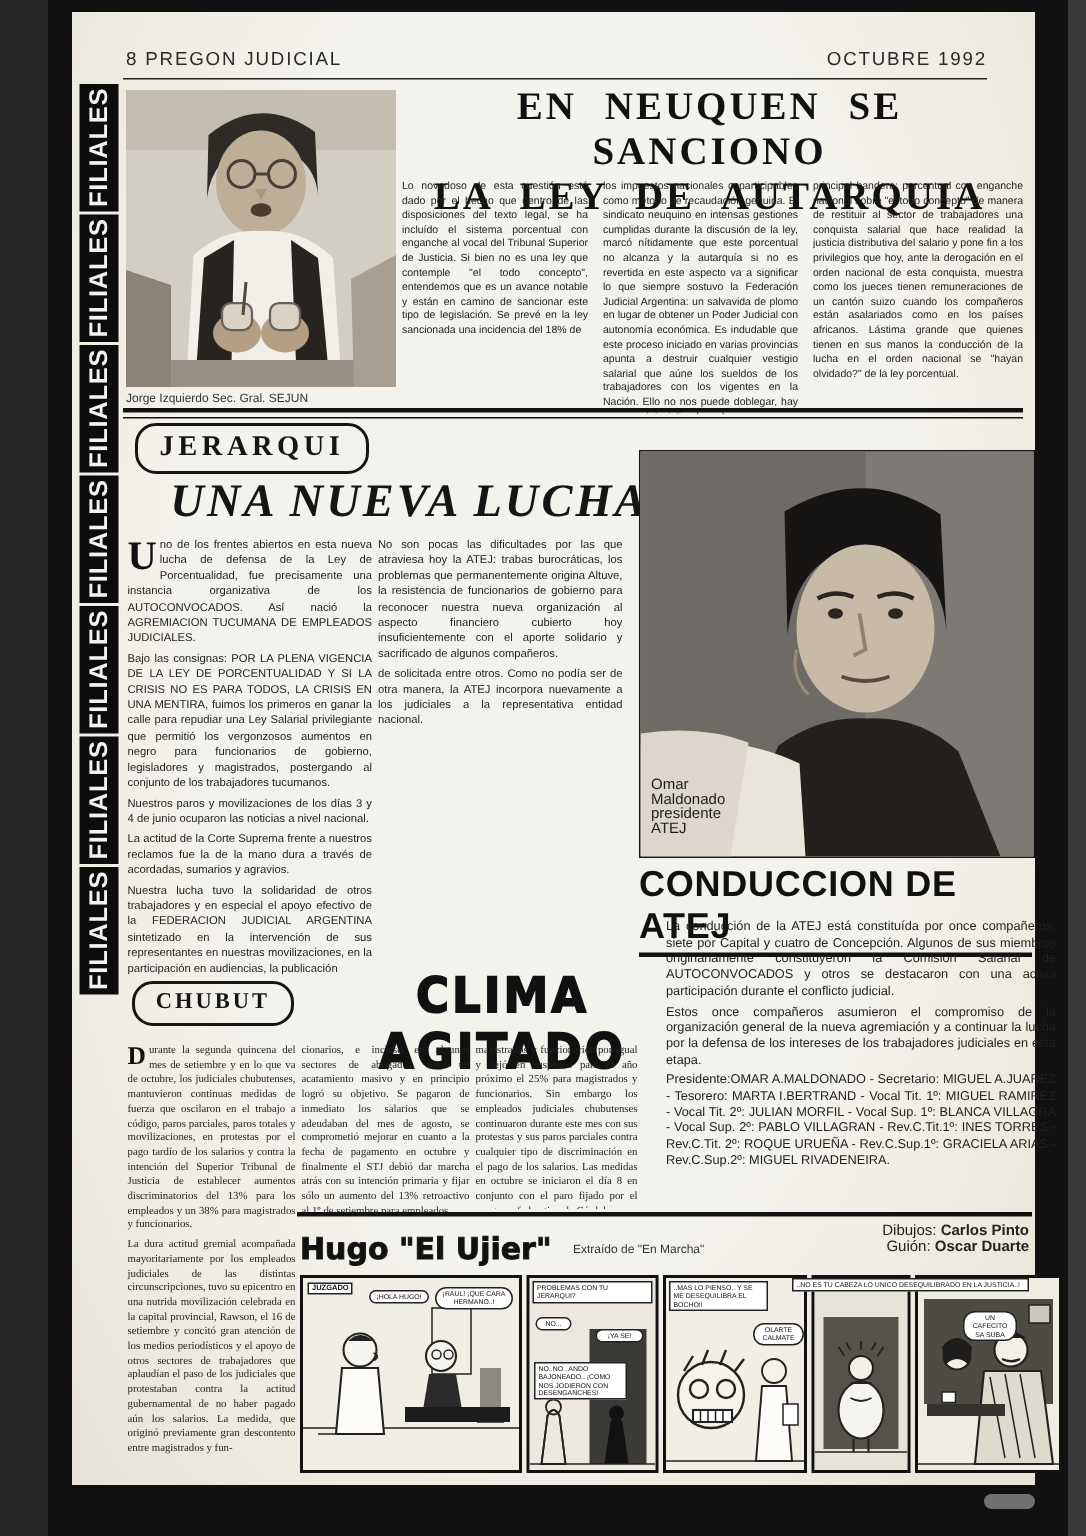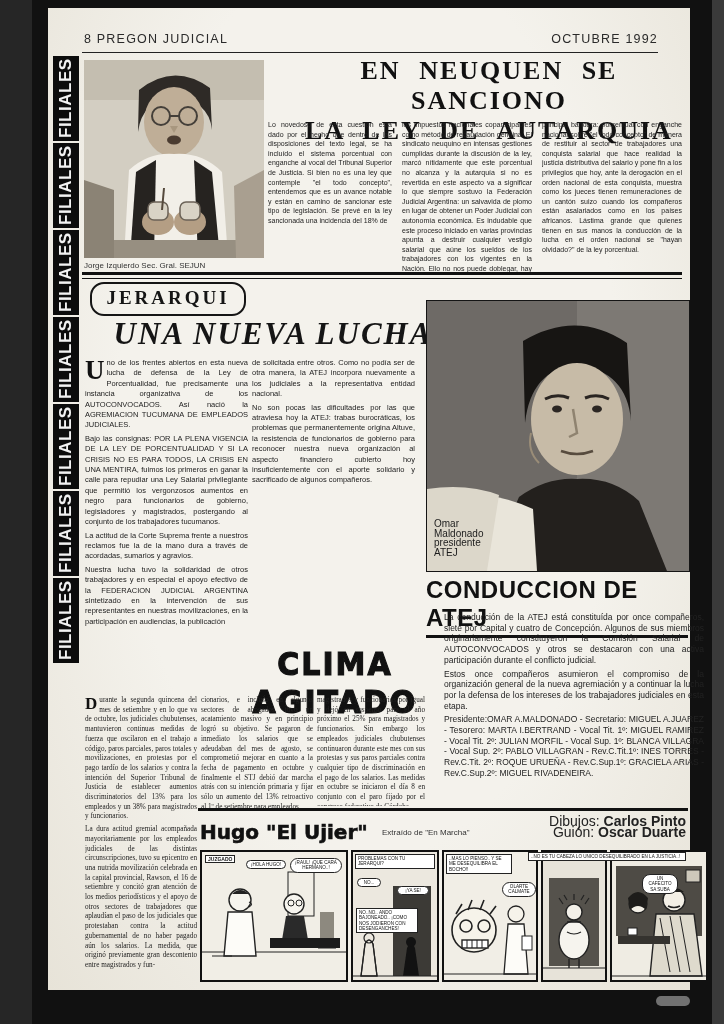--- a/index.html
+++ b/index.html
@@ -40,21 +40,21 @@
   .dc-big{font-size:27px;line-height:24px;}
   .dc-med{font-size:17px;line-height:16px;}
   .caption{font-size:8px;color:#333;}
   .rule-thick{border-top:3px solid #111;border-bottom:1px solid #111;height:3px;}
   .rule-bar{background:#111;height:3px;}
   .photo-frame{border:1.5px solid #151515;overflow:hidden;background:#cfc9bd;}
   
   .comic-title{font-weight:bold;font-size:20px;-webkit-text-stroke:.6px #111;color:#111;
                font-family:"DejaVu Sans",sans-serif;}
   .comic-src{font-size:8px;color:#333;}
-  .credits{font-size:14px;text-align:right;color:#222;line-height:10.5px;}
+  .credits{font-size:10px;text-align:right;color:#222;line-height:10.5px;}
   .credits b{font-weight:bold;}
   .comic-strip{display:flex;gap:3px;}
   .panel{border:2px solid #111;background:#f0ede5;position:relative;overflow:hidden;flex:0 0 auto;height:128px;}
   .panel svg{position:absolute;left:0;top:0;width:100%;height:100%;}
   .bubble{position:absolute;border:1px solid #222;background:#fff;border-radius:8px;
           padding:1px 2px;font-size:4.6px;line-height:5.3px;text-align:center;z-index:2;color:#111;}
   .cbox{position:absolute;border:1px solid #222;background:#fff;padding:1px 2px;
         font-size:4.6px;line-height:5.3px;z-index:2;color:#111;}
   .sign{position:absolute;border:1px solid #222;background:#fff;padding:0 2px;font-size:5px;
         font-weight:bold;z-index:2;color:#111;}
@@ -102,45 +102,46 @@
       <rect x="64" y="142" width="20" height="18" rx="6" fill="#d9d3c6" stroke="#6b6257" stroke-width="1.5"></rect>
       <rect x="96" y="142" width="20" height="18" rx="6" fill="#d9d3c6" stroke="#6b6257" stroke-width="1.5"></rect>
       <line x1="80" y1="128" x2="78" y2="150" stroke="#55493c" stroke-width="2"></line>
       <rect x="0" y="180" width="180" height="18" fill="#978f81"></rect>
       <path d="M0,120 L30,130 L30,198 L0,198 Z" fill="#8b8375"></path>
       <path d="M180,110 L150,126 L152,198 L180,198 Z" fill="#a99f90"></path>
     </svg>
   </div>
   <div class="abs caption" style="left:36px;top:253px;">Jorge Izquierdo Sec. Gral. SEJUN</div>
 
-  <div class="abs main-head" style="left:234px;top:48px;width:414px;">
+  <div class="abs main-head" style="left:218px;top:48px;width:414px;">
     <div>EN NEUQUEN SE SANCIONO</div>
     <div>LA LEY DE AUTARQUIA</div>
   </div>
 
   <div class="abs" style="left:220px;top:112px;width:414px;height:156px;display:flex;gap:10px;">
     <div class="col sans-sm" style="width:124px;height:156px;">Lo novedoso de esta cuestión está dado por el hecho que dentro de las disposiciones del texto legal, se ha incluído el sistema porcentual con enganche al vocal del Tribunal Superior de Justicia. Si bien no es una ley que contemple "el todo concepto", entendemos que es un avance notable y están en camino de sancionar este tipo de legislación. Se prevé en la ley sancionada una incidencia del 18% de</div>
     <div class="col sans-sm" style="width:130px;height:156px;">los impuestos nacionales coparticipables como método de recaudación genuina. El sindicato neuquino en intensas gestiones cumplidas durante la discusión de la ley, marcó nítidamente que este porcentual no alcanza y la autarquía si no es revertida en este aspecto va a significar lo que siempre sostuvo la Federación Judicial Argentina: un salvavida de plomo en lugar de obtener un Poder Judicial con autonomía económica. Es indudable que este proceso iniciado en varias provincias apunta a destruir cualquier vestigio salarial que aúne los sueldos de los trabajadores con los vigentes en la Nación. Ello no nos puede doblegar, hay que seguir insistiendo en la</div>
     <div class="col sans-sm" style="width:140px;height:156px;">principal bandera: porcentual con enganche nacional sobre "el todo concepto" de manera de restituir al sector de trabajadores una conquista salarial que hace realidad la justicia distributiva del salario y pone fin a los privilegios que hoy, ante la derogación en el orden nacional de esta conquista, muestra como los jueces tienen remuneraciones de un cantón suizo cuando los compañeros están asalariados como en los países africanos. Lástima grande que quienes tienen en sus manos la conducción de la lucha en el orden nacional se "hayan olvidado?" de la ley porcentual.</div>
   </div>
 
   <div class="abs rule-thick" style="left:34px;top:264px;width:600px;"></div>
 
   <div class="abs badge" style="left:42px;top:274px;width:152px;height:30px;font-size:19px;letter-spacing:3px;line-height:28px;">JERARQUI</div>
   <div class="abs italic-head" style="left:30px;top:308px;width:390px;">UNA NUEVA LUCHA</div>
 
   <div class="abs col sans-md" style="left:37px;top:350px;width:163px;height:296px;">
     <p><span class="dropcap dc-big">U</span><span>no de los frentes abiertos en esta nueva lucha de defensa de la Ley de Porcentualidad, fue precisamente una instancia organizativa de los AUTOCONVOCADOS. Así nació la AGREMIACION TUCUMANA DE EMPLEADOS JUDICIALES.</span></p>
     <p>Bajo las consignas: POR LA PLENA VIGENCIA DE LA LEY DE PORCENTUALIDAD Y SI LA CRISIS NO ES PARA TODOS, LA CRISIS EN UNA MENTIRA, fuimos los primeros en ganar la calle para repudiar una Ley Salarial privilegiante que permitió los vergonzosos aumentos en negro para funcionarios de gobierno, legisladores y magistrados, postergando al conjunto de los trabajadores tucumanos.</p>
+    <p>Nuestros paros y movilizaciones de los días 3 y 4 de junio ocuparon las noticias a nivel nacional.</p>
     <p>La actitud de la Corte Suprema frente a nuestros reclamos fue la de la mano dura a través de acordadas, sumarios y agravios.</p>
     <p>Nuestra lucha tuvo la solidaridad de otros trabajadores y en especial el apoyo efectivo de la FEDERACION JUDICIAL ARGENTINA sintetizado en la intervención de sus representantes en nuestras movilizaciones, en la participación en audiencias, la publicación</p>
   </div>
   <div class="abs col sans-md" style="left:204px;top:350px;width:163px;height:296px;">
+    <p>No son pocas las dificultades por las que atraviesa hoy la ATEJ: trabas burocráticas, los problemas que permanentemente origina Altuve, la resistencia de funcionarios de gobierno para reconocer nuestra nueva organización al aspecto financiero cubierto hoy insuficientemente con el aporte solidario y sacrificado de algunos compañeros.</p>
     <p>de solicitada entre otros. Como no podía ser de otra manera, la ATEJ incorpora nuevamente a los judiciales a la representativa entidad nacional.</p>
-    <p>No son pocas las dificultades por las que atraviesa hoy la ATEJ: trabas burocráticas, los problemas que permanentemente origina Altuve, la resistencia de funcionarios de gobierno para reconocer nuestra nueva organización al aspecto financiero cubierto hoy insuficientemente con el aporte solidario y sacrificado de algunos compañeros.</p>
   </div>
 
   <div class="abs photo-frame" style="left:378px;top:292px;width:262px;height:270px;">
     <svg viewBox="0 0 262 270" width="262" height="270">
       <rect width="262" height="270" fill="#6e6a66"></rect>
       <rect x="150" width="112" height="270" fill="#7d7974"></rect>
       <path d="M96,40 Q150,8 200,42 L204,120 Q200,70 150,64 Q104,68 98,122 Z" fill="#171513"></path>
       <ellipse cx="150" cy="118" rx="46" ry="56" fill="#c7bba7"></ellipse>
       <path d="M118,98 Q130,92 142,97" stroke="#2a2522" stroke-width="3" fill="none"></path>
       <path d="M158,97 Q170,92 182,98" stroke="#2a2522" stroke-width="3" fill="none"></path>
@@ -161,20 +162,21 @@
     </div>
   </div>
 
   <div class="abs atej-head" style="left:378px;top:568px;width:262px;">CONDUCCION DE ATEJ</div>
   <div class="abs col sans-atej" style="left:396px;top:604px;width:260px;height:194px;">
     <p>La conducción de la ATEJ está constituída por once compañeros, siete por Capital y cuatro de Concepción. Algunos de sus miembros originariamente constituyeron la Comisión Salarial de AUTOCONVOCADOS y otros se destacaron con una activa participación durante el conflicto judicial.</p>
     <p>Estos once compañeros asumieron el compromiso de la organización general de la nueva agremiación y a continuar la lucha por la defensa de los intereses de los trabajadores judiciales en esta etapa.</p>
     <p>Presidente:OMAR A.MALDONADO - Secretario: MIGUEL A.JUAREZ - Tesorero: MARTA I.BERTRAND - Vocal Tit. 1º: MIGUEL RAMIREZ - Vocal Tit. 2º: JULIAN MORFIL - Vocal Sup. 1º: BLANCA VILLAGRA - Vocal Sup. 2º: PABLO VILLAGRAN - Rev.C.Tit.1º: INES TORRES - Rev.C.Tit. 2º: ROQUE URUEÑA - Rev.C.Sup.1º: GRACIELA ARIAS - Rev.C.Sup.2º: MIGUEL RIVADENEIRA.</p>
   </div>
 
+  <div class="abs badge" style="left:40px;top:646px;width:104px;height:26px;font-size:15px;letter-spacing:2px;line-height:24px;">CHUBUT</div>
   <div class="abs fat-head" style="left:148px;top:640px;width:278px;font-size:30px;">CLIMA AGITADO</div>
 
   <div class="abs col serif-sm" style="left:37px;top:688px;width:112px;height:286px;">
     <p><span class="dropcap dc-med">D</span><span>urante la segunda quincena del mes de setiembre y en lo que va de octubre, los judiciales chubutenses, mantuvieron continuas medidas de fuerza que oscilaron en el trabajo a código, paros parciales, paros totales y movilizaciones, en protestas por el pago tardío de los salarios y contra la intención del Superior Tribunal de Justicia de establecer aumentos discriminatorios del 13% para los empleados y un 38% para magistrados y funcionarios.</span></p>
     <p>La dura actitud gremial acompañada mayoritariamente por los empleados judiciales de las distintas circunscripciones, tuvo su epicentro en una nutrida movilización celebrada en la capital provincial, Rawson, el 16 de setiembre y concitó gran atención de los medios periodísticos y el apoyo de otros sectores de trabajadores que aplaudían el paso de los judiciales que protestaban contra la actitud gubernamental de no haber pagado aún los salarios. La medida, que originó previamente gran descontento entre magistrados y fun-</p>
   </div>
   <div class="abs col serif-sm" style="left:153px;top:688px;width:112px;height:112px;">cionarios, e incluso en algunos sectores de abogados, tuvo un acatamiento masivo y en principio logró su objetivo. Se pagaron de inmediato los salarios que se adeudaban del mes de agosto, se comprometió mejorar en cuanto a la fecha de pagamento en octubre y finalmente el STJ debió dar marcha atrás con su intención primaria y fijar sólo un aumento del 13% retroactivo al 1º de setiembre para empleados,</div>
   <div class="abs col serif-sm" style="left:269px;top:688px;width:108px;height:110px;">magistrados y funcionarios por igual y dejó en suspenso para el año próximo el 25% para magistrados y funcionarios. Sin embargo los empleados judiciales chubutenses continuaron durante este mes con sus protestas y sus paros parciales contra cualquier tipo de discriminación en el pago de los salarios. Las medidas en octubre se iniciaron el día 8 en conjunto con el paro fijado por el congreso federativo de Córdoba.</div>
 
   <div class="abs rule-bar" style="left:150px;top:800px;width:490px;"></div>

